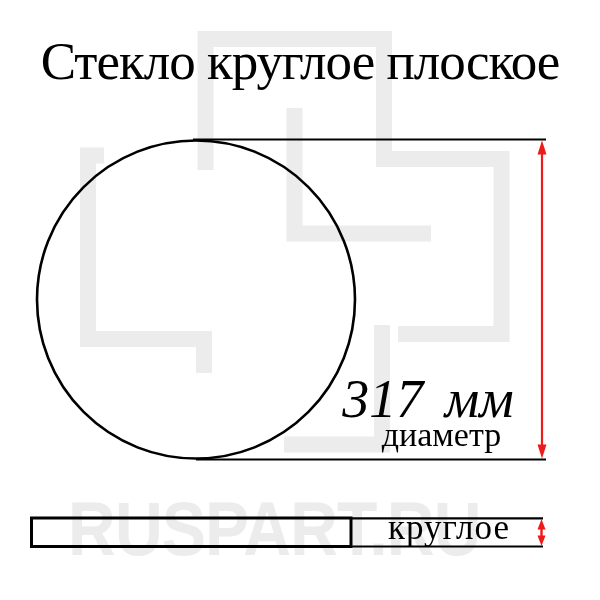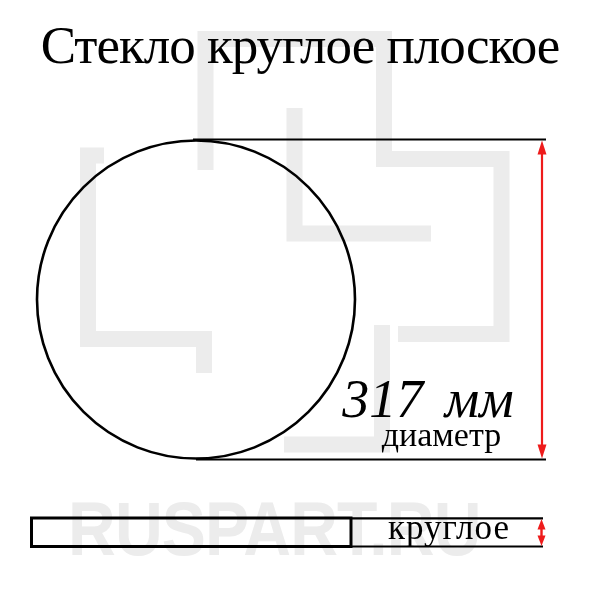--- a/index.html
+++ b/index.html
@@ -4,21 +4,21 @@
 <style>
   html,body{margin:0;padding:0;background:#fff;}
   #stage{position:relative;width:600px;height:600px;background:#fff;overflow:hidden;
          font-family:"Liberation Serif", serif;color:#000;}
   .abs{position:absolute;}
   
   .wm-layer{z-index:1;}
   .draw-layer{z-index:2;}
   .lbl{z-index:3;line-height:1;white-space:nowrap;text-align:center;}
   
-  #title{top:15px;left:0;width:600px;text-align:center;font-size:53px;
+  #title{top:31px;left:0;width:600px;text-align:center;font-size:53px;
          letter-spacing:-1px;z-index:3;}
   
   #wm-text{top:491px;left:68px;font-family:"Liberation Sans",sans-serif;
            font-weight:bold;font-size:76px;line-height:1;letter-spacing:-1px;
            color:var(--watermark-gray,#ececec);transform:scaleX(0.87);
            transform-origin:left top;white-space:nowrap;}
   
   #dia-value{top:372px;left:328px;width:200px;font-size:54px;word-spacing:8px;font-style:italic;}
   #dia-label{top:418px;left:343px;width:197px;font-size:34px;}
   #thk-value{top:456px;left:350px;width:200px;font-size:52px;word-spacing:12px;}

